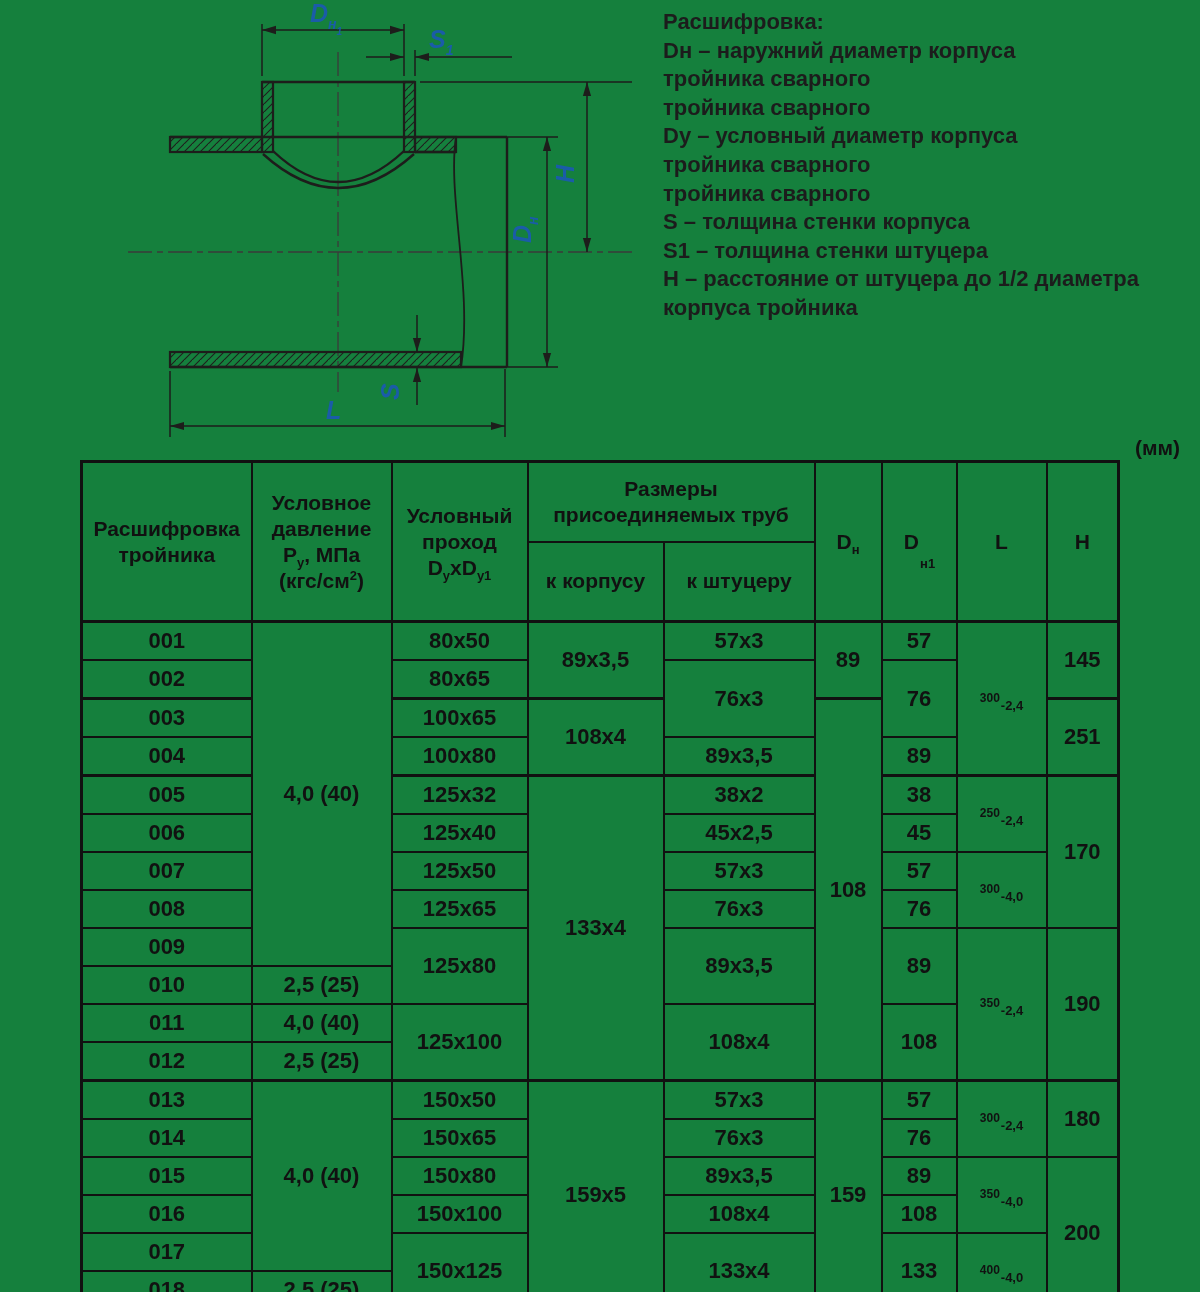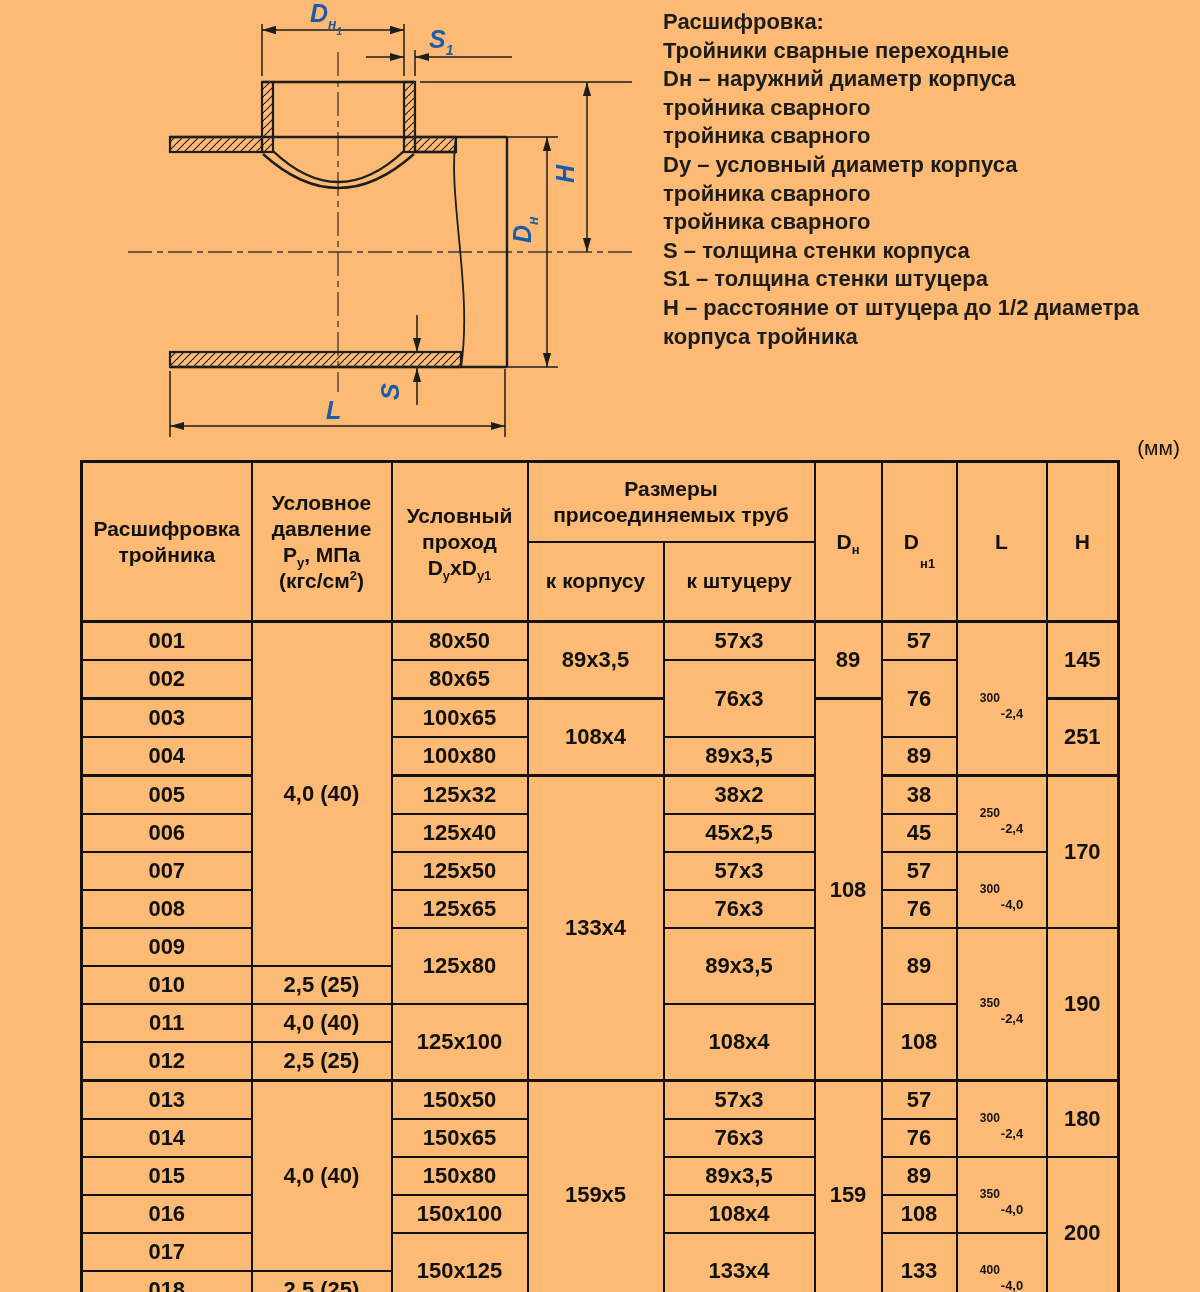--- a/index.html
+++ b/index.html
@@ -1,47 +1,47 @@
 <!DOCTYPE html>
 <html><head>
 <meta charset="utf-8">
 <style>
   html,body{margin:0;padding:0;background:#fff;width:1200px;height:1292px;overflow:hidden;
             font-family:"Liberation Sans",sans-serif;color:#111;}
-  #stage{position:relative;width:1200px;height:1292px;background:#fdba74;}
+  #stage{position:relative;width:1200px;height:1292px;background:#15803d;}
 
   
   #drawing{position:absolute;left:0;top:0;}
 
   
   #legend{position:absolute;left:663px;top:8px;width:525px;font-size:22px;line-height:28.6px;
           font-weight:700;color:#1c1c1c;}
   #legend div{white-space:nowrap;}
 
   
   #units{position:absolute;left:1030px;top:436px;width:150px;text-align:right;
-         font-size:21px;font-weight:400;color:#111;}
+         font-size:21px;font-weight:700;color:#111;}
 
   
   #spec-table{position:absolute;left:80px;top:460px;border-collapse:collapse;table-layout:fixed;
               width:1037px;}
   #spec-table th,#spec-table td{border:2px solid #111;text-align:center;vertical-align:middle;
               padding:0;font-weight:700;color:#111;}
   #spec-table{border:3px solid #111;}
   #spec-table th{font-size:21px;line-height:26px;font-weight:700;}
   #spec-table thead tr:first-child{height:80px;}
   #spec-table thead tr:last-child{height:80px;}
   #spec-table tbody td{font-size:22px;height:36px;}
   #spec-table tbody tr.group td{border-top:3px solid #111;}
   #spec-table tbody tr:first-child td{border-top:3px solid #111;}
   sub{font-size:13px;line-height:0;}
   sup{font-size:13px;line-height:0;}
   sub.low{position:relative;top:14px;left:1px;}
   .lmain{font-size:12px;position:relative;top:-4px;}
-  .ltol{font-size:13px;position:relative;top:12px;margin-left:1px;}
+  .ltol{font-size:13px;position:relative;top:4px;margin-left:1px;}
 </style>
 </head>
 <body>
 
 <div id="stage">
 
   <svg id="drawing" width="660" height="455" viewBox="0 0 660 455">
     <defs>
       <pattern id="hatch" width="8" height="8" patternUnits="userSpaceOnUse">
         <line x1="-1" y1="9" x2="9" y2="-1" stroke="#1d1d1b" stroke-width="1.1"></line>
@@ -118,21 +118,20 @@
       <text x="429" y="48" font-size="25"><tspan>S</tspan><tspan font-size="14" dy="7">1</tspan></text>
       <text x="574" y="183" font-size="25" transform="rotate(-90 574 183)">H</text>
       <text x="531" y="243" font-size="25" transform="rotate(-90 531 243)"><tspan>D</tspan><tspan font-size="14" dy="7">н</tspan></text>
       <text x="399" y="400" font-size="25" transform="rotate(-90 399 400)">S</text>
       <text x="326" y="419" font-size="25">L</text>
     </g>
   </svg>
 
   <div id="legend">
     <div>Расшифровка:</div>
-    <div>Тройники сварные переходные</div>
     <div>Dн – наружний диаметр корпуса</div>
     <div>тройника сварного</div>
     <div>тройника сварного</div>
     <div>Dу – условный диаметр корпуса</div>
     <div>тройника сварного</div>
     <div>тройника сварного</div>
     <div>S – толщина стенки корпуса</div>
     <div>S1 – толщина стенки штуцера</div>
     <div>H – расстояние от штуцера до 1/2 диаметра</div>
     <div>корпуса тройника</div>

